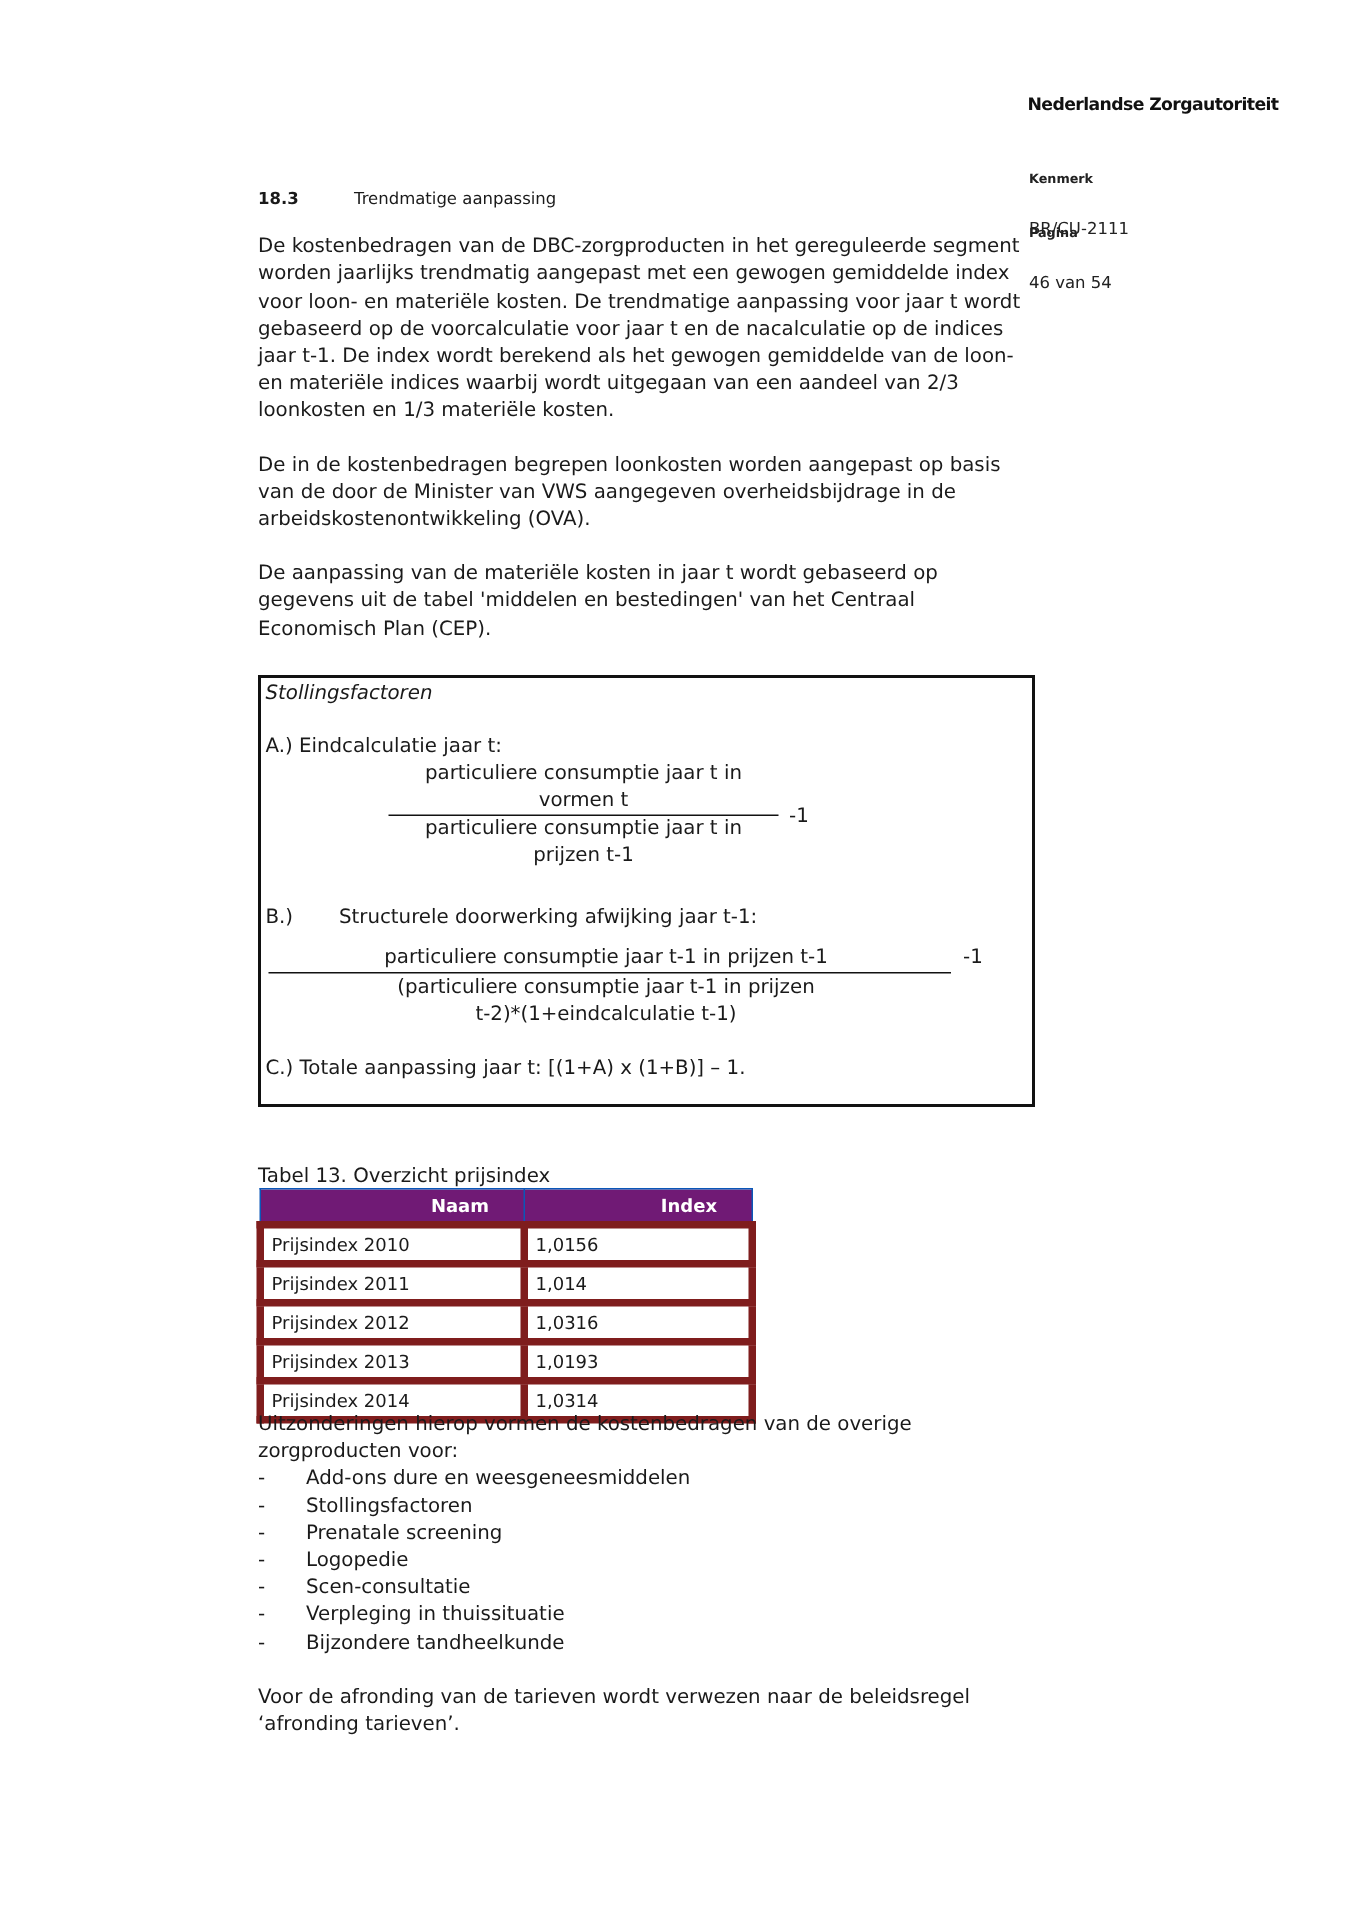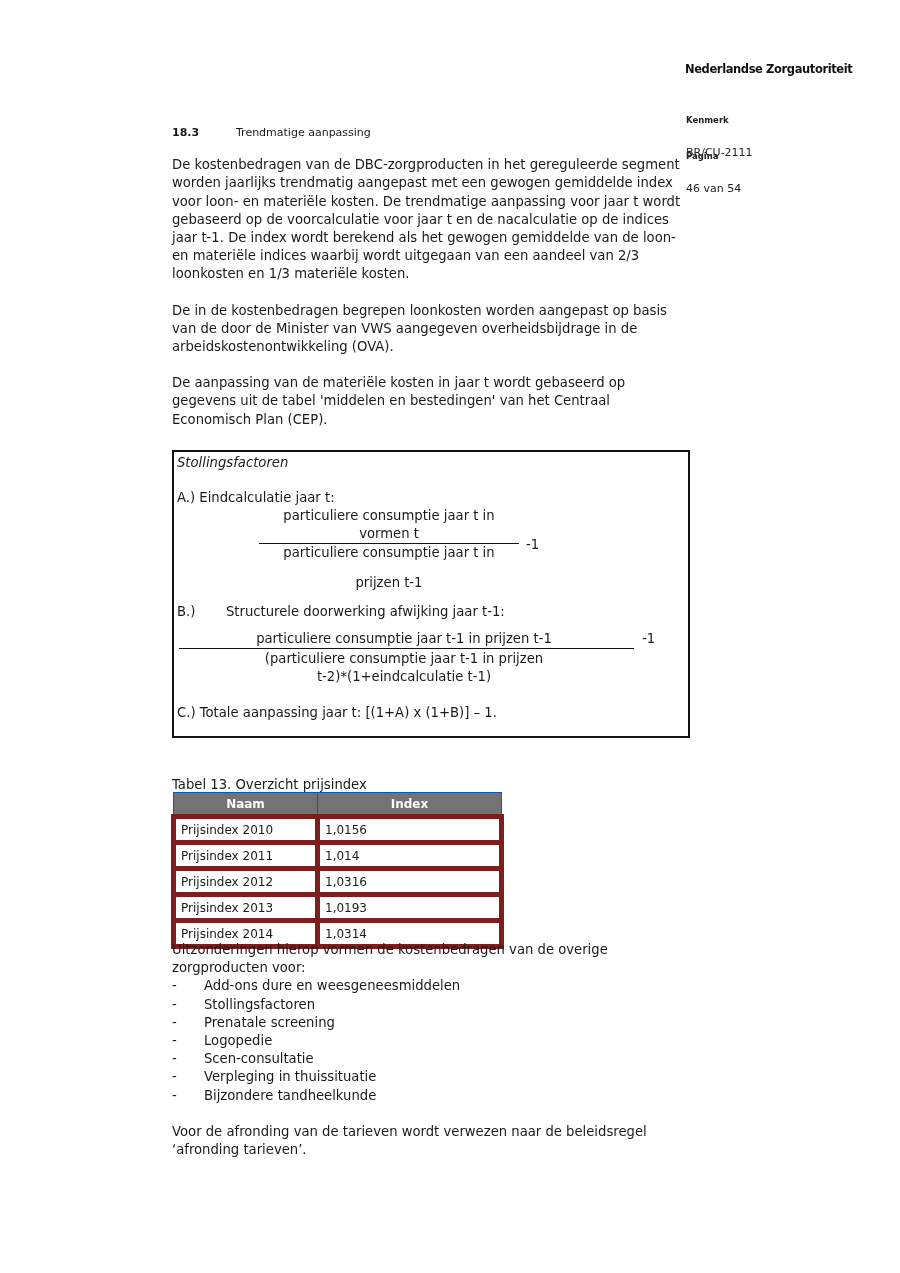--- a/index.html
+++ b/index.html
@@ -12,21 +12,21 @@
   .h { margin:0 0 14px 0; font-size:11px; font-weight:normal; }
   .h .num { font-weight:bold; display:inline-block; width:64px; }
   p { margin:0 0 18px 0; }
   .calc { position:absolute; left:172px; top:450px; width:514px; height:284px; border:2px solid #111; font-size:13.2px; line-height:18px; }
   .calc .row { position:absolute; }
   .calc .title { left:3px; top:2px; font-style:italic; }
   .rule { position:absolute; height:0; border-top:1.5px solid #111; }
   .center { position:absolute; text-align:center; }
   .caption { position:absolute; left:172px; top:777px; font-size:13.2px; }
   table { position:absolute; left:171px; top:792px; border-collapse:collapse; font-size:12px; width:333px; }
-  th { background:#737373; color:#fff; text-align:center; font-weight:bold; padding:1px 5px; height:19px; border:1px solid #0a57b8; }
+  th { background:#701a75; color:#fff; text-align:right; font-weight:bold; padding:1px 23px; height:19px; border:1px solid #0a57b8; }
   td { border:5px solid #7f1d1d; padding:1px 5px; height:19px; }
   td.c1, th.c1 { width:129px; }
   .tail { position:absolute; left:172px; top:941px; width:520px; font-size:13.2px; line-height:18.2px; }
   ul { list-style:none; margin:0 0 18px 0; padding:0; }
   li { position:relative; padding-left:32px; }
   li .dash { position:absolute; left:0; }
 </style>
 </head>
 <body>
 
@@ -51,21 +51,21 @@
 </div>
 
 <div class="calc">
   <div class="row title">Stollingsfactoren</div>
   <div class="row" style="left:3px; top:37px;">A.)  Eindcalculatie jaar t:</div>
   <div class="center" style="left:80px; width:270px; top:55px;">particuliere consumptie jaar t in</div>
   <div class="center" style="left:80px; width:270px; top:73px;">vormen t</div>
   <div class="rule" style="left:85px; width:260px; top:91px;"></div>
   <div class="row" style="left:352px; top:84px;">-1</div>
   <div class="center" style="left:80px; width:270px; top:92px;">particuliere consumptie jaar t in</div>
-  <div class="center" style="left:80px; width:270px; top:122px;">prijzen t-1</div>
+  <div class="center" style="left:80px; width:270px; top:110px;">prijzen t-1</div>
 
   <div class="row" style="left:3px; top:151px;">B.)</div>
   <div class="row" style="left:52px; top:151px;">Structurele doorwerking afwijking jaar t-1:</div>
   <div class="center" style="left:40px; width:380px; top:178px;">particuliere consumptie jaar t-1 in prijzen t-1</div>
   <div class="rule" style="left:5px; width:455px; top:196px;"></div>
   <div class="row" style="left:468px; top:178px;">-1</div>
   <div class="center" style="left:40px; width:380px; top:198px;">(particuliere consumptie jaar t-1 in prijzen</div>
   <div class="center" style="left:40px; width:380px; top:216px;">t-2)*(1+eindcalculatie t-1)</div>
 
   <div class="row" style="left:3px; top:252px;">C.) Totale aanpassing jaar t: [(1+A) x (1+B)] – 1.</div>

